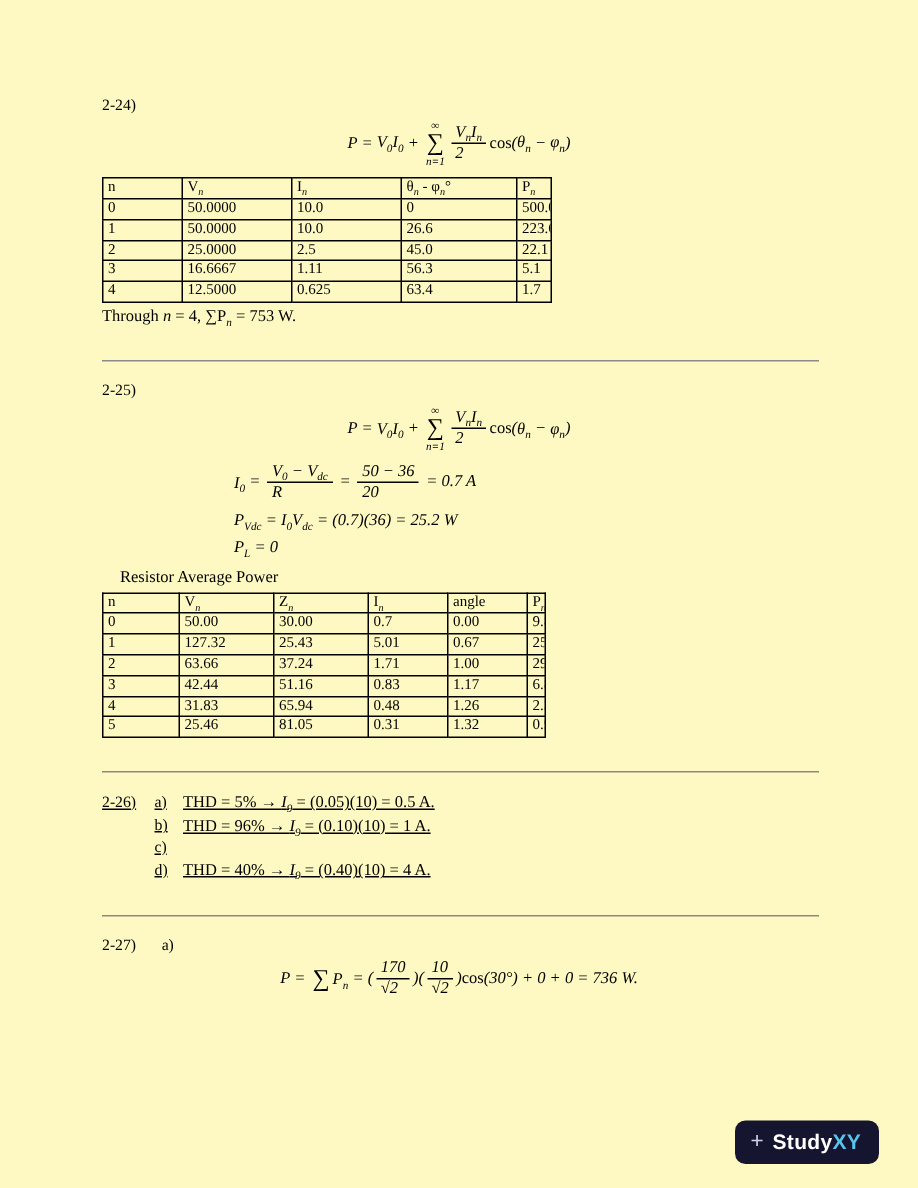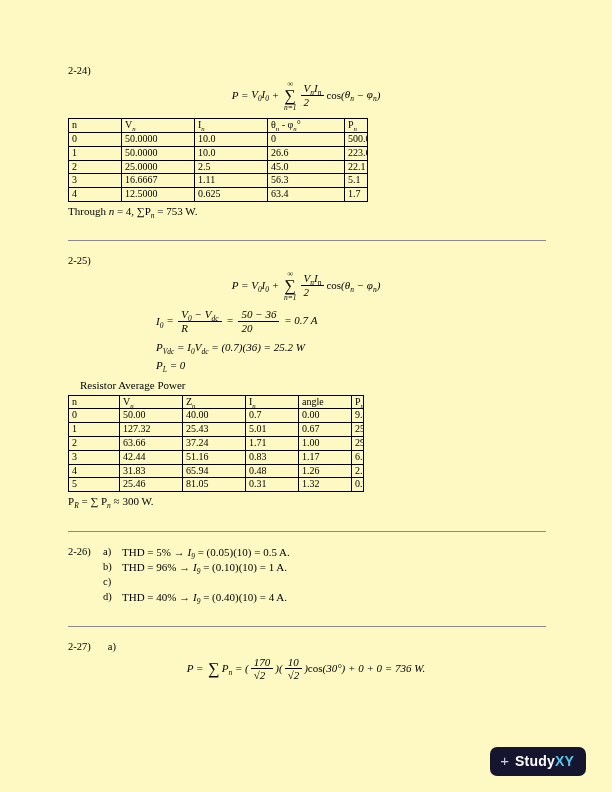--- a/index.html
+++ b/index.html
@@ -31,21 +31,21 @@
   .tbl1 th:nth-child(4){width:70px;}
   .tbl2{width:296px;}
   .tbl2 th:nth-child(1){width:44px;}
   .tbl2 th:nth-child(2){width:56px;}
   .tbl2 th:nth-child(3){width:56px;}
   .tbl2 th:nth-child(4){width:46px;}
   .tbl2 th:nth-child(5){width:46px;}
   .note{margin-top:2px;}
   .heading{margin:6px 0 1px 12px;font-size:11px;}
   hr.divider{border:none;border-top:1px solid #8a8a8a;width:478px;margin:22px 0 13px 0;}
-  .p26-row{display:flex;align-items:center;margin-bottom:1px;}
+  .p26-row{display:flex;align-items:center;margin-bottom:1px;text-decoration:underline;}
   .p26-prob{width:35px;flex:none;}
   .p26-part{width:19px;flex:none;}
   .p27-head{display:flex;align-items:flex-end;}
   .p27-part{margin-left:17px;}
   .brand{
     position:absolute;right:26px;bottom:16px;
     background:#15152f;color:#fff;border-radius:7px;
     padding:5px 12px 6px 10px;display:flex;align-items:center;gap:6px;
     font-family:"Liberation Sans","DejaVu Sans",sans-serif;font-weight:bold;font-size:14px;
   }
@@ -137,21 +137,21 @@
             <th><span class="mr">Z</span><span class="mi"><sub>n</sub></span></th>
             <th><span class="mr">I</span><span class="mi"><sub>n</sub></span></th>
             <th><span class="mr">angle</span></th>
             <th><span class="mr">P</span><span class="mi"><sub>n</sub></span></th>
           </tr>
         </thead>
         <tbody>
           <tr>
             <td>0</td>
             <td>50.00</td>
-            <td>40.00</td>
+            <td>30.00</td>
             <td>0.7</td>
             <td>0.00</td>
             <td>9.8</td>
           </tr>
           <tr>
             <td>1</td>
             <td>127.32</td>
             <td>25.43</td>
             <td>5.01</td>
             <td>0.67</td>
@@ -184,21 +184,20 @@
           <tr>
             <td>5</td>
             <td>25.46</td>
             <td>81.05</td>
             <td>0.31</td>
             <td>1.32</td>
             <td>0.99</td>
           </tr>
         </tbody>
       </table>
-    <div class="note eq"><span class="mr">P</span><span class="mi"><sub>R</sub></span><span class="mr"> = ∑ P</span><span class="mi"><sub>n</sub></span><span class="mr"> ≈ 300 W.</span></div>
   </div>
 
   <hr class="divider">
 
   <div class="section">
     <div class="p26-row">
       <span class="p26-prob">2-26)</span>
       <span class="p26-part">a)</span>
       <span class="eq"><span class="mr">THD = 5% → </span><span class="mi">I<sub>9</sub></span><span class="mr"> = (0.05)(10) = 0.5  A.</span></span>
     </div>

